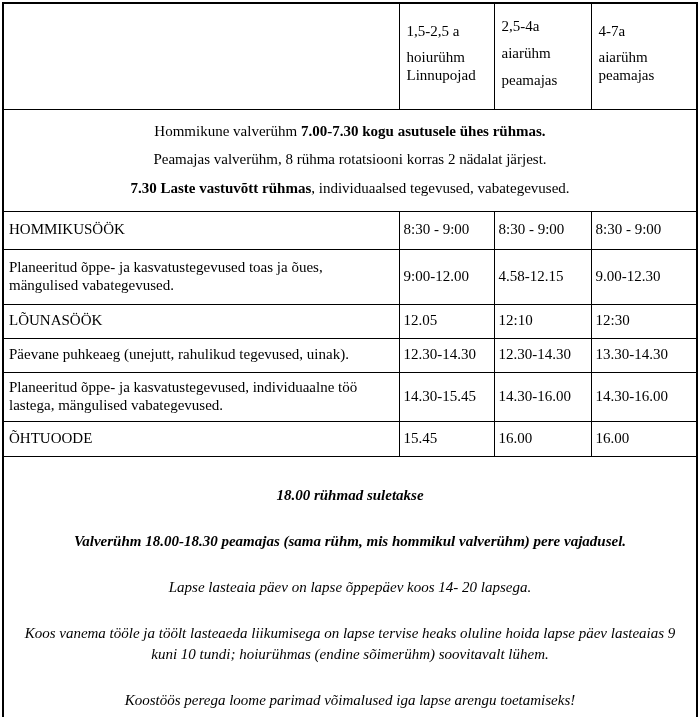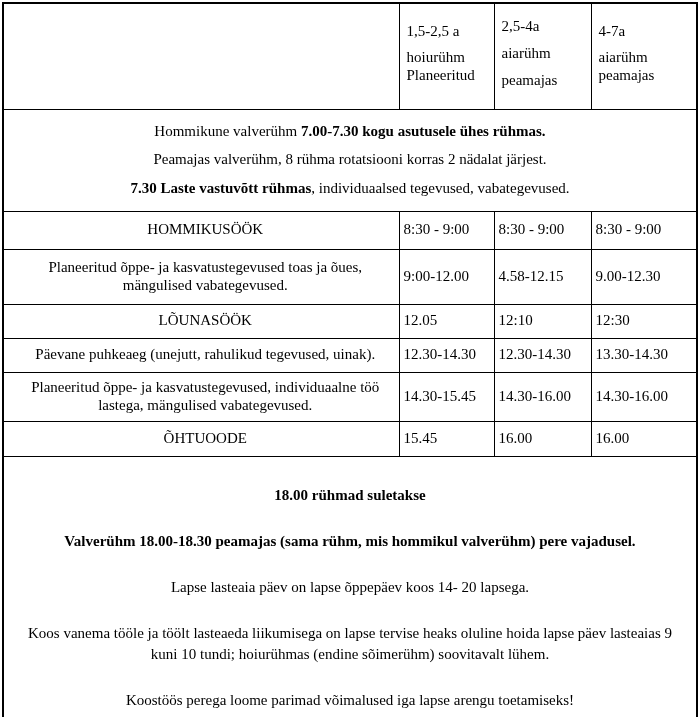--- a/index.html
+++ b/index.html
@@ -33,27 +33,27 @@
   tr.rh-s1{height:38px;}
   tr.rh-s2{height:55px;}
   tr.rh-s3{height:34px;}
   tr.rh-s4{height:34px;}
   tr.rh-s5{height:49px;}
   tr.rh-s6{height:35px;}
   tr.rh-s7{height:81px;}
 
   .head-cell{padding:4px 4px 4px 7px;text-align:left;}
   .head-cell p{margin:4px 0 9px 0;}
-  .label-cell{padding-left:16px;padding-right:8px;text-align:center;margin-top:16px;}
+  .label-cell{padding-left:5px;padding-right:8px;text-align:left;margin-top:16px;}
   .time-cell{}
   .time-multi p{margin:7px 0;}
   .center-cell{text-align:center;}
   .info-cell p{margin:11px 4px;}
   .bottom-cell{vertical-align:middle;}
-  .bottom-cell p{margin:26px 6px;line-height:1.35;}
+  .bottom-cell p{margin:26px 6px;line-height:1.35;font-style:italic;}
   b{font-weight:bold;}
   .sq{
     text-decoration:underline;
     text-decoration-style:wavy;
     text-decoration-color:var(--squiggle);
     text-decoration-thickness:1px;
     text-underline-offset:3px;
   }
 </style>
 </head>
@@ -66,21 +66,21 @@
       <col style="width:95px">
       <col style="width:97px">
       <col style="width:106px">
     </colgroup>
     <tbody>
 
       <tr class="rh-head">
         <td class="label-cell"></td>
         <td class="head-cell">
           <p>1,5-2,5 a</p>
-          <p>hoiurühm Planeeritud</p>
+          <p>hoiurühm Linnupojad</p>
         </td>
         <td class="head-cell">
           <p>2,5-4a</p>
           <p>aiarühm</p>
           <p>peamajas</p>
         </td>
         <td class="head-cell">
           <p>4-7a</p>
           <p>aiarühm peamajas</p>
         </td>

